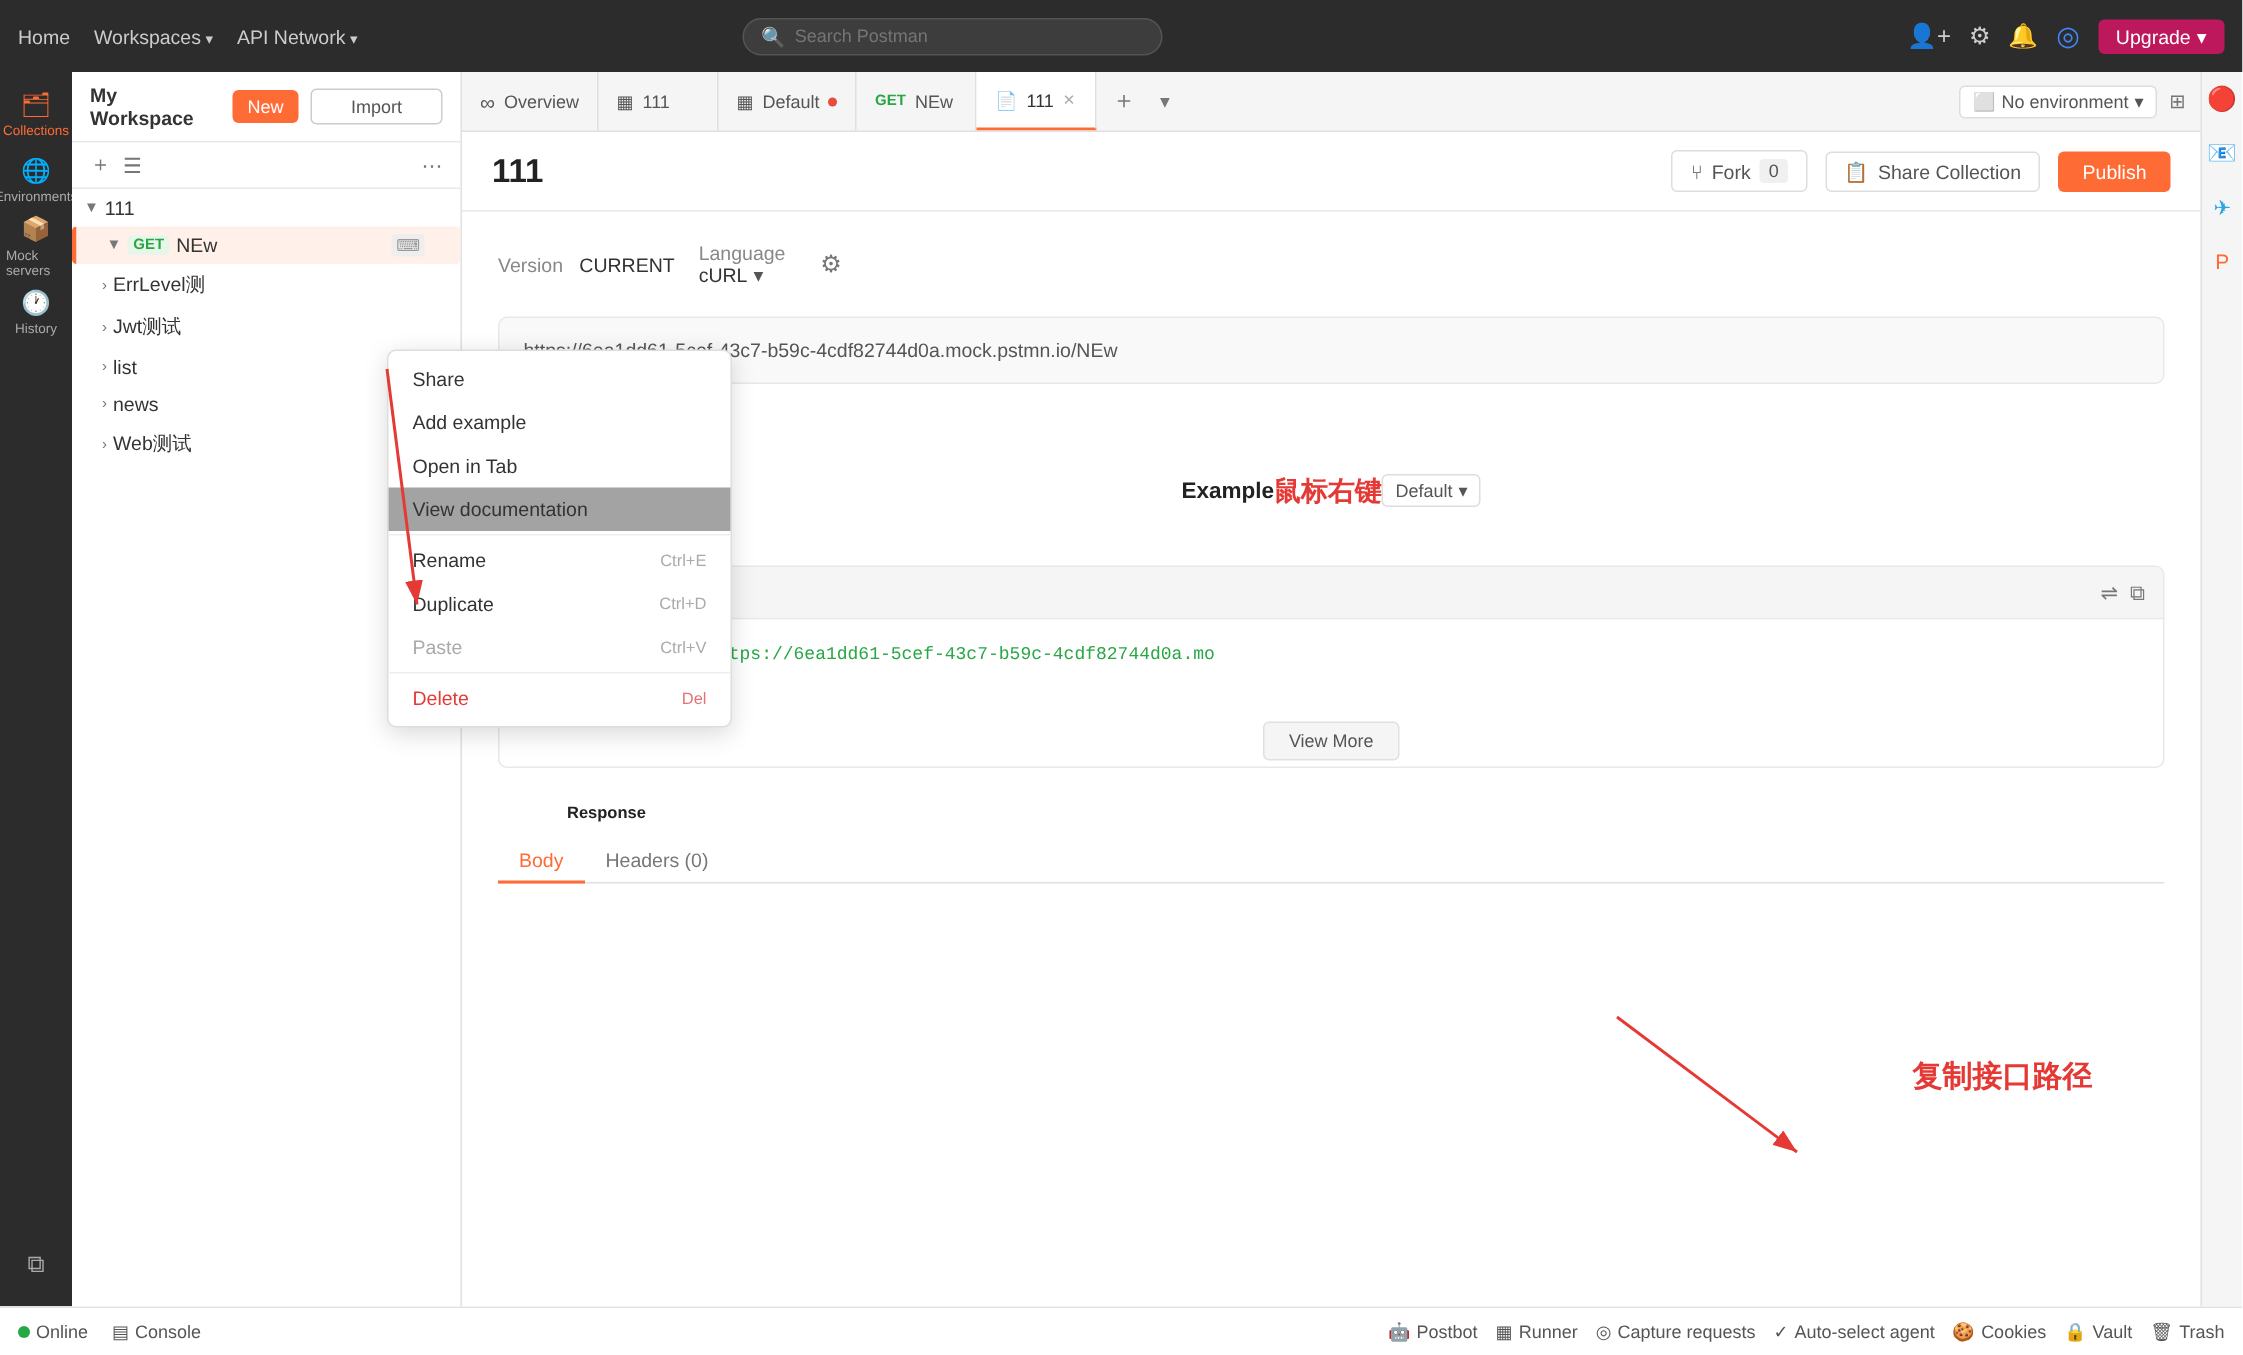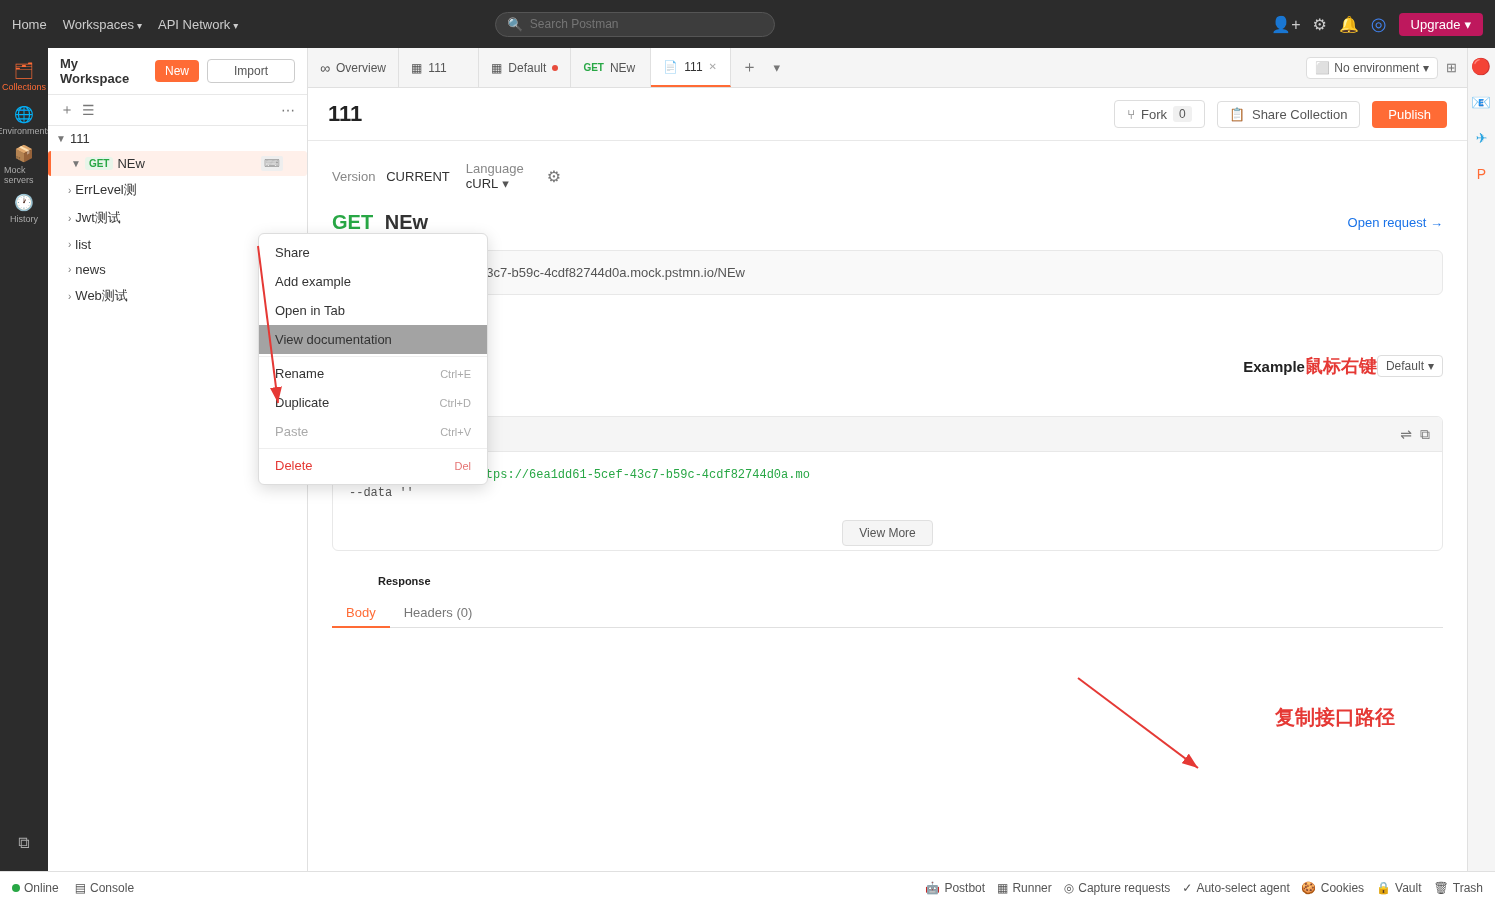--- a/index.html
+++ b/index.html
@@ -347,21 +347,21 @@
 
     .desc-placeholder {
       color: #aaa;
       font-size: 13px;
       margin-bottom: 24px;
     }
 
     .section-header {
       display: flex;
       align-items: center;
-      justify-content: flex-end;
+      justify-content: center;
       margin-bottom: 12px;
     }
     .section-title { font-size: 15px; font-weight: 600; color: #222; }
     .default-select {
       display: flex;
       align-items: center;
       gap: 4px;
       border: 1px solid #ddd;
       border-radius: 4px;
       padding: 3px 8px;
@@ -697,27 +697,20 @@
             <label>Language</label>
             &nbsp;
             <span class="lang-select">
               <span class="value">cURL</span>
               <span>▾</span>
             </span>
           </span>
           <span class="settings-icon">⚙</span>
         </div>
 
-        <div class="get-section">
-          <div>
-            <span class="get-method">GET</span>
-            <span class="endpoint-name">NEw</span>
-          </div>
-          <span class="open-request-link">Open request →</span>
-        </div>
 
         <div class="url-box">https://6ea1dd61-5cef-43c7-b59c-4cdf82744d0a.mock.pstmn.io/NEw</div>
 
         <div class="desc-placeholder">Add request description...</div>
 
         <div class="section-header">
           <span class="section-title">Example</span>
           <span style="color:#e53935;font-size:18px;font-weight:700;font-family:'PingFang SC','Microsoft YaHei',sans-serif;">鼠标右键</span>
           <div class="default-select">
             <span>Default</span>

